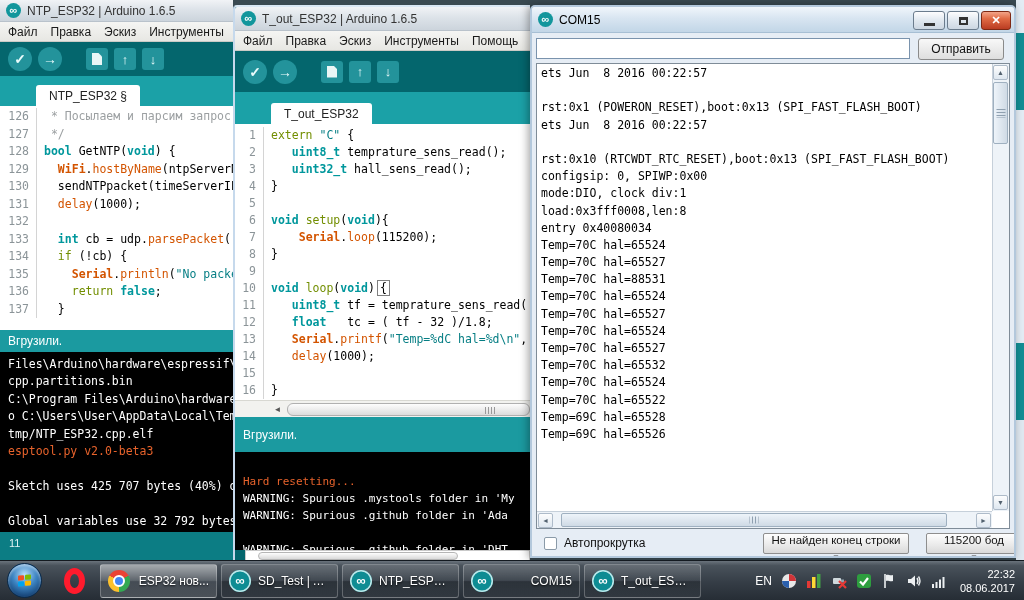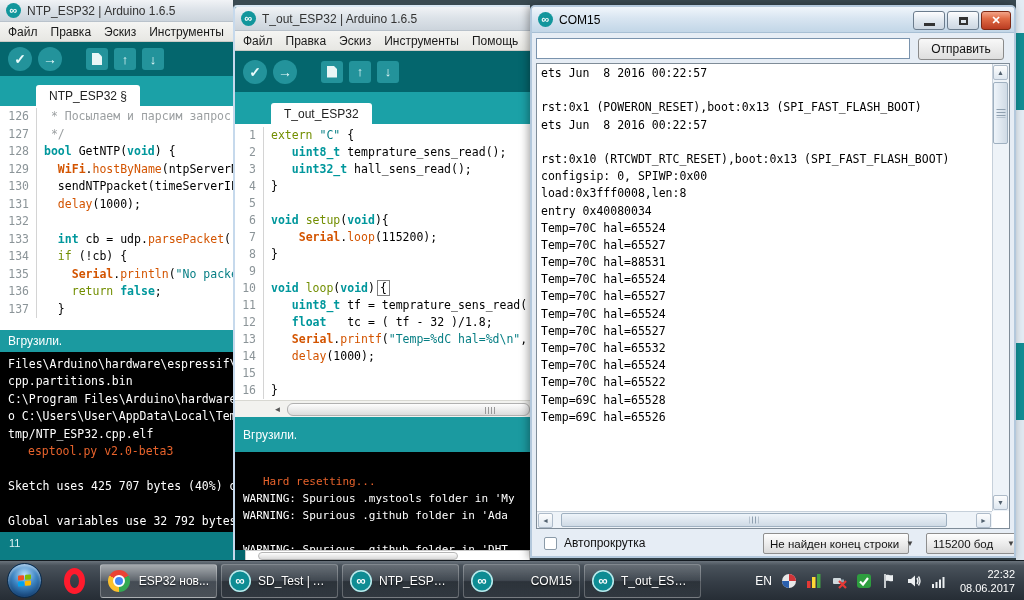--- a/index.html
+++ b/index.html
@@ -43,21 +43,21 @@
   .tok-plain { color:#000; } .tok-type { color:#00979C; font-weight:bold; }
   .tok-kw { color:#728E00; } .tok-func { color:#D35400; }
   .tok-class { color:#D35400; font-weight:bold; } .tok-str { color:#067e84; }
   .tok-comment { color:#9b9fa1; }
   .tok-brace { color:#000; border:1px solid #808080; padding:0 2px; margin-left:2px; }
   .statusbar { position:absolute; left:0; right:0; background:#1b9aa0; color:#fff; font-size:12px;
                display:flex; align-items:center; padding-left:8px; }
   .console { position:absolute; left:0; right:0; background:#000; color:#fff; overflow:hidden;
              font-family:"DejaVu Sans Mono",monospace; font-size:11.5px; line-height:17.4px;
              padding:4px 8px 0; white-space:pre; }
-  .console-line.c-orange { color:#E8632C;margin-left:20px; }
+  .console-line.c-orange { color:#E8632C; }
   .footerbar { position:absolute; left:0; right:0; background:#0c7d84; color:#dff3f4; font-size:11px;
                display:flex; align-items:flex-start; padding:5px 0 0 9px; }
 
   
   #win-ntp { left:0; top:0; width:233px; height:560px; z-index:1; background:#04666d; }
   #win-ntp .titlebar { height:22px; }
   #win-ntp .menubar { top:22px; height:20px; }
   #win-ntp .toolbar { top:42px; height:34px; }
   #win-ntp .tabstrip { top:76px; height:30px; }
   #win-ntp .editor { top:106px; height:224px; padding-top:2px; }
@@ -126,21 +126,21 @@
           background:repeating-linear-gradient(90deg,#8fa0b0 0 1px,transparent 1px 3px); }
   .sb-thumb-v .sb-grip { width:9px; height:9px;
           background:repeating-linear-gradient(#8fa0b0 0 1px,transparent 1px 3px); }
   .com-bottombar { position:absolute; left:0; right:0; top:522px; height:29px; display:flex;
           align-items:center; font-size:12px; color:#111; }
   .checkbox { position:absolute; left:12px; top:8px; width:13px; height:13px; background:#fff;
           border:1px solid #8a9aa8; border-radius:2px; }
   .autoscroll-label { position:absolute; left:32px; top:7px; }
   .dropdown { position:absolute; top:4px; height:21px; background:linear-gradient(#fefefe,#e9e9e9 60%,#d9d9d9);
           border:1px solid #8e8e8e; border-radius:2px; font-size:11.5px; display:flex; align-items:center;
-          padding:0 6px; gap:7px; white-space:nowrap; color:#111; }
+          padding:0 6px; gap:7px; white-space:nowrap; color:#111;flex-direction:column; }
   .dd-caret { font-size:8px; color:#444; }
   #dd-lineending { left:231px; width:146px; justify-content:space-between; }
   #dd-baud { left:394px; width:96px; justify-content:space-between; }
 
   
   .sliver { position:absolute; left:1016px; top:0; width:8px; height:560px; z-index:0; }
   .sliver div { position:absolute; left:0; width:8px; }
 
   
   .taskbar { position:absolute; left:0; top:560px; width:1024px; height:40px; z-index:10;
@@ -312,20 +312,21 @@
     </div>
     <div class="serial-area">
       <div class="serial-text">
           <div class="serial-line">ets Jun  8 2016 00:22:57</div>
           <div class="serial-line">&nbsp;</div>
           <div class="serial-line">rst:0x1 (POWERON_RESET),boot:0x13 (SPI_FAST_FLASH_BOOT)</div>
           <div class="serial-line">ets Jun  8 2016 00:22:57</div>
           <div class="serial-line">&nbsp;</div>
           <div class="serial-line">rst:0x10 (RTCWDT_RTC_RESET),boot:0x13 (SPI_FAST_FLASH_BOOT)</div>
           <div class="serial-line">configsip: 0, SPIWP:0x00</div>
+          <div class="serial-line">mode:DIO, clock div:1</div>
           <div class="serial-line">load:0x3fff0008,len:8</div>
           <div class="serial-line">entry 0x40080034</div>
           <div class="serial-line">Temp=70C hal=65524</div>
           <div class="serial-line">Temp=70C hal=65527</div>
           <div class="serial-line">Temp=70C hal=88531</div>
           <div class="serial-line">Temp=70C hal=65524</div>
           <div class="serial-line">Temp=70C hal=65527</div>
           <div class="serial-line">Temp=70C hal=65524</div>
           <div class="serial-line">Temp=70C hal=65527</div>
           <div class="serial-line">Temp=70C hal=65532</div>

